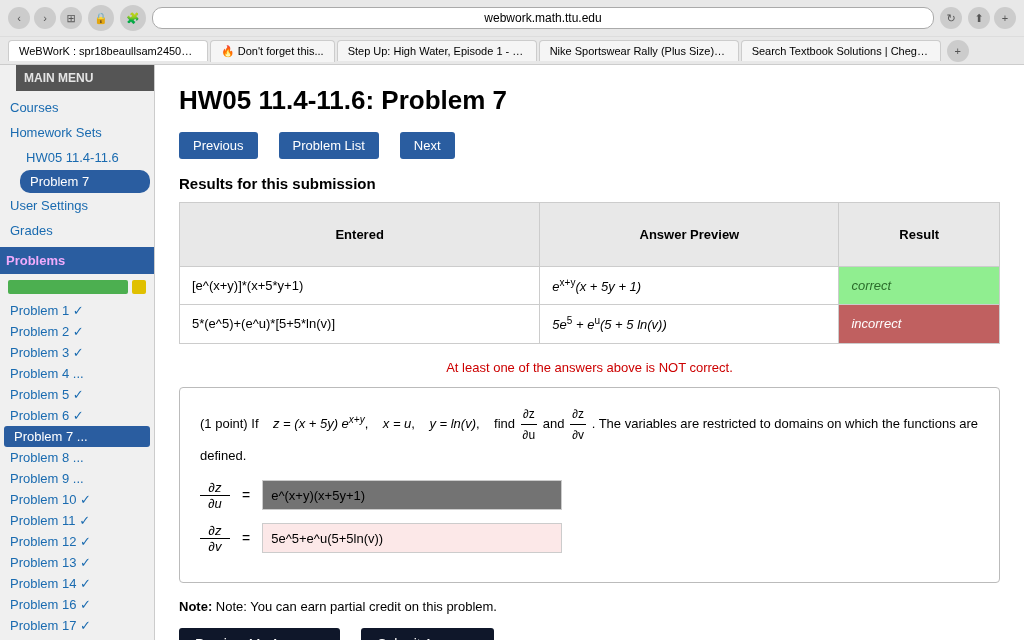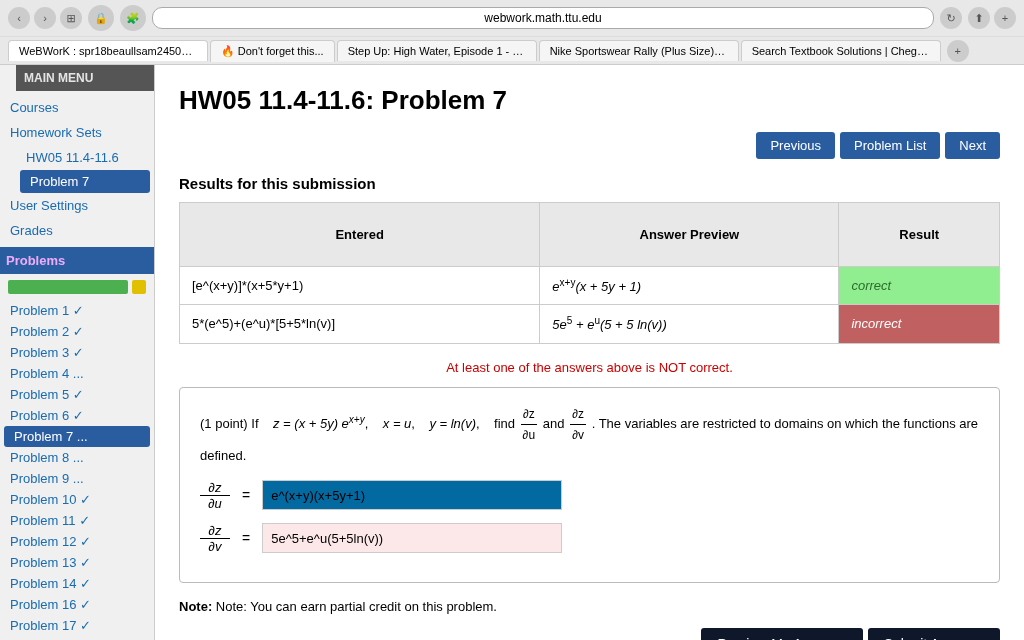--- a/index.html
+++ b/index.html
@@ -18,39 +18,39 @@
     
     .app-container { display: flex; flex: 1; overflow: hidden; }
 
     
     .sidebar { width: 155px; background: #f0f0f0; border-right: 1px solid #ccc; overflow-y: auto; flex-shrink: 0; }
     .sidebar-header { background: #555; color: #e5e5e5; padding: 6px 8px; font-size: 12px; font-weight: bold; margin-left: 16px; }
     .sidebar-nav-link { display: block; padding: 5px 10px; color: #1a6bb0; text-decoration: none; font-size: 13px; }
     .sidebar-section { padding: 4px 0; }
     .sidebar-indent { padding-left: 16px; }
     .sidebar-item { padding: 4px 10px; font-size: 13px; color: #1a6bb0; cursor: pointer; }
-    .sidebar-item.active-item { background: #2a5da0; color: #fff; border-radius: 3px; margin: 0 4px; }
+    .sidebar-item.active-item { background: #2a5da0; color: #fff; border-radius: 10px; margin: 0 4px; }
     .sidebar-item.active-item span { color: #fff; }
     .problems-header { background: #2a5da0; color: #f0abfc; text-align: left; padding: 6px; font-size: 13px; font-weight: bold; }
     .progress-bar-container { padding: 6px 8px; display: flex; gap: 4px; align-items: center; }
     .progress-bar { flex: 1; height: 14px; background: #4caf50; border-radius: 2px; }
     .progress-bar-yellow { width: 14px; height: 14px; background: #e0c000; border-radius: 2px; }
     .problem-list-item { padding: 3px 10px; font-size: 13px; color: #1a6bb0; cursor: pointer; }
     .problem-list-item.current { background: #2a5da0; color: #fff; margin: 0 4px; border-radius: 3px; }
 
     
     .main-content { flex: 1; overflow-y: auto; padding: 20px 24px; background: #fff; }
     .page-title { font-size: 26px; font-weight: bold; margin-bottom: 16px; color: #000; }
 
     
     .btn { padding: 6px 14px; border: none; border-radius: 3px; cursor: pointer; font-size: 13px; font-weight: normal; }
     .btn-primary { background: #2a5da0; color: #fff; }
     .btn-action { background: #0f172a; color: #fff; padding: 8px 16px; font-size: 14px; }
 
-    .button-row { display: flex; gap: 5px; margin-bottom: 16px; justify-content: flex-end; }
+    .button-row { display: flex; gap: 21px; margin-bottom: 16px; }
 
     
     .section-title { font-size: 15px; font-weight: bold; margin-bottom: 10px; }
     .results-table { width: 100%; border-collapse: collapse; margin-bottom: 16px; border: 1px solid #ccc; }
     .results-table th { background: #e8e8e8; border: 1px solid #ccc; padding: 24px 12px; text-align: center; font-weight: bold; font-size: 13px; }
     .results-table td { border: 1px solid #ccc; padding: 10px 12px; text-align: left; font-size: 13px; }
     .result-correct { background: #90ee90; color: #2a6b2a; font-style: italic; }
     .result-incorrect { background: #c06060; color: #fff; font-style: italic; }
 
     
@@ -62,21 +62,21 @@
 
     
     .math { font-style: italic; }
 
     
     .input-row { display: flex; align-items: center; margin-bottom: 12px; gap: 8px; }
     .input-frac-label { display: flex; flex-direction: column; align-items: center; font-style: italic; font-size: 13px; width: 30px; }
     .input-frac-label .num { border-bottom: 1px solid #000; padding: 0 4px; width: 100%; text-align: center; }
     .input-frac-label .den { padding: 0 4px; }
     .equals { font-size: 14px; margin: 0 4px; }
-    .math-input { width: 300px; height: 30px; border: 1px solid #ccc; padding: 4px 8px; font-size: 13px; background: #0369a1; }
+    .math-input { width: 300px; height: 30px; border: 1px solid #ccc; padding: 4px 8px; font-size: 13px; background: #737373; }
     .math-input.incorrect-input { background: #fce8e8; }
 
     
     .note-text { font-size: 13px; margin-bottom: 14px; }
     .note-text strong { font-weight: bold; }
 
     sup { font-size: 10px; vertical-align: super; }
   </style>
 </head>
 <body>

